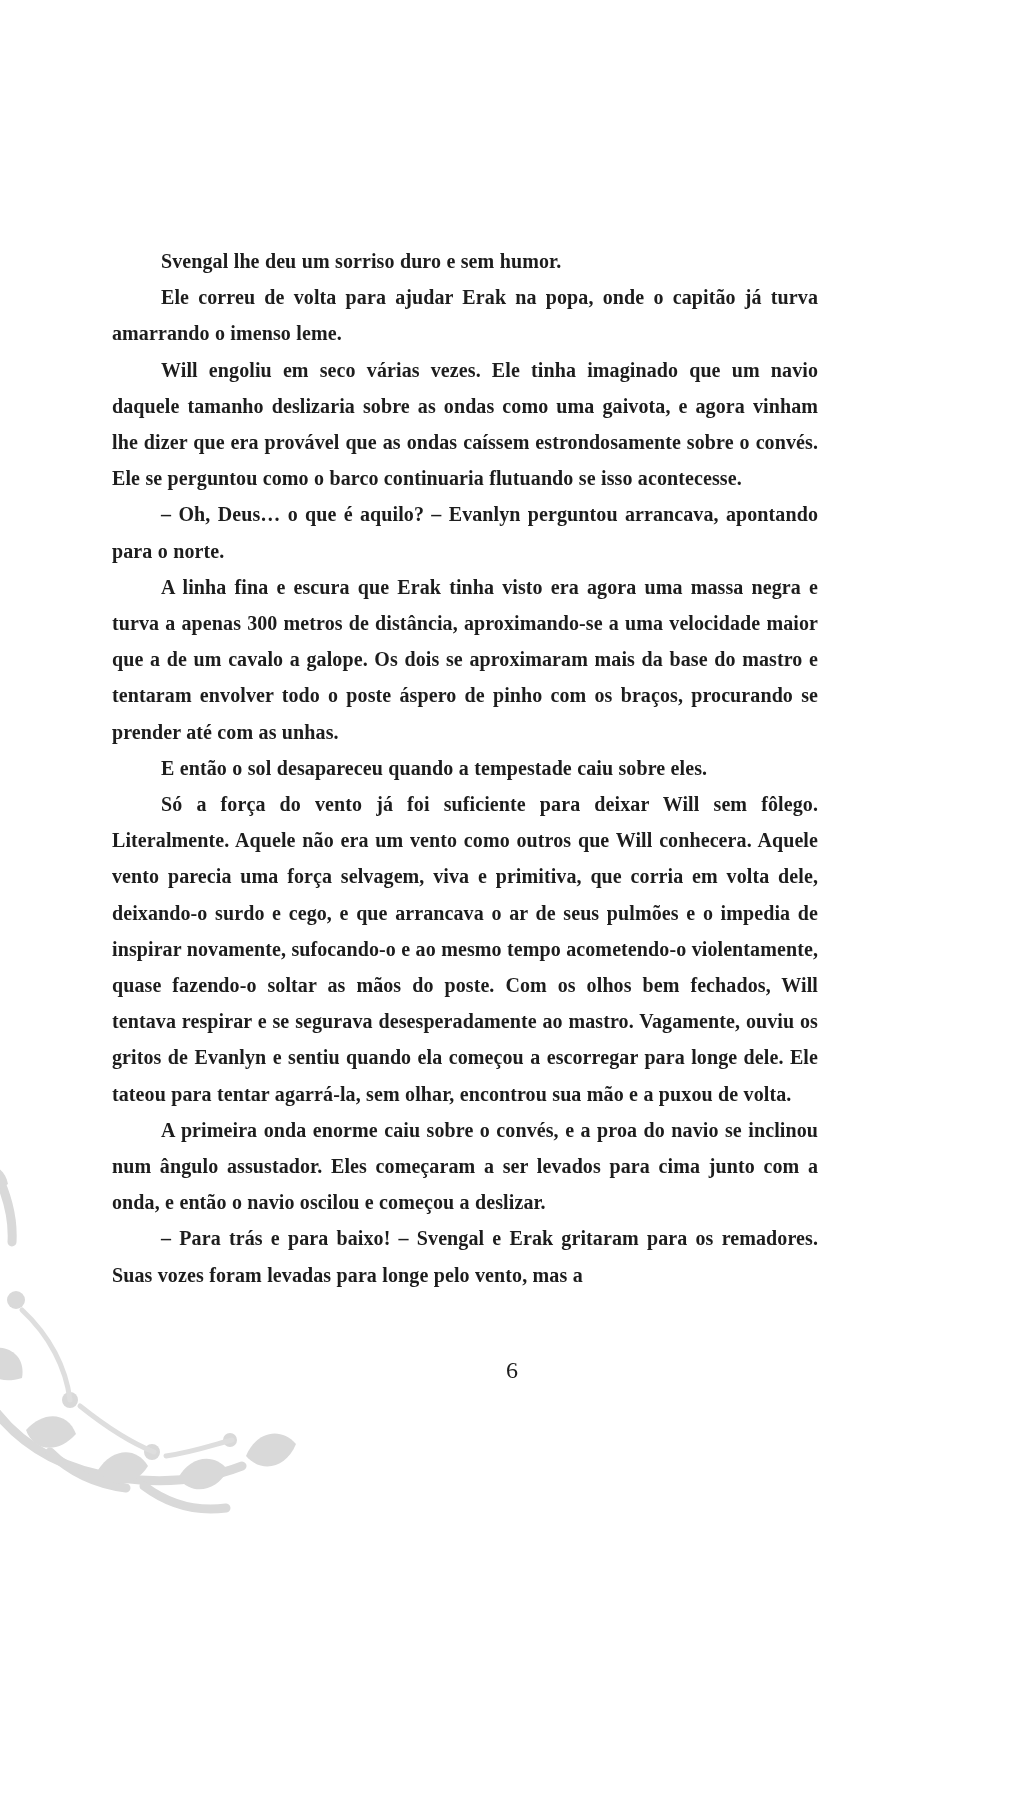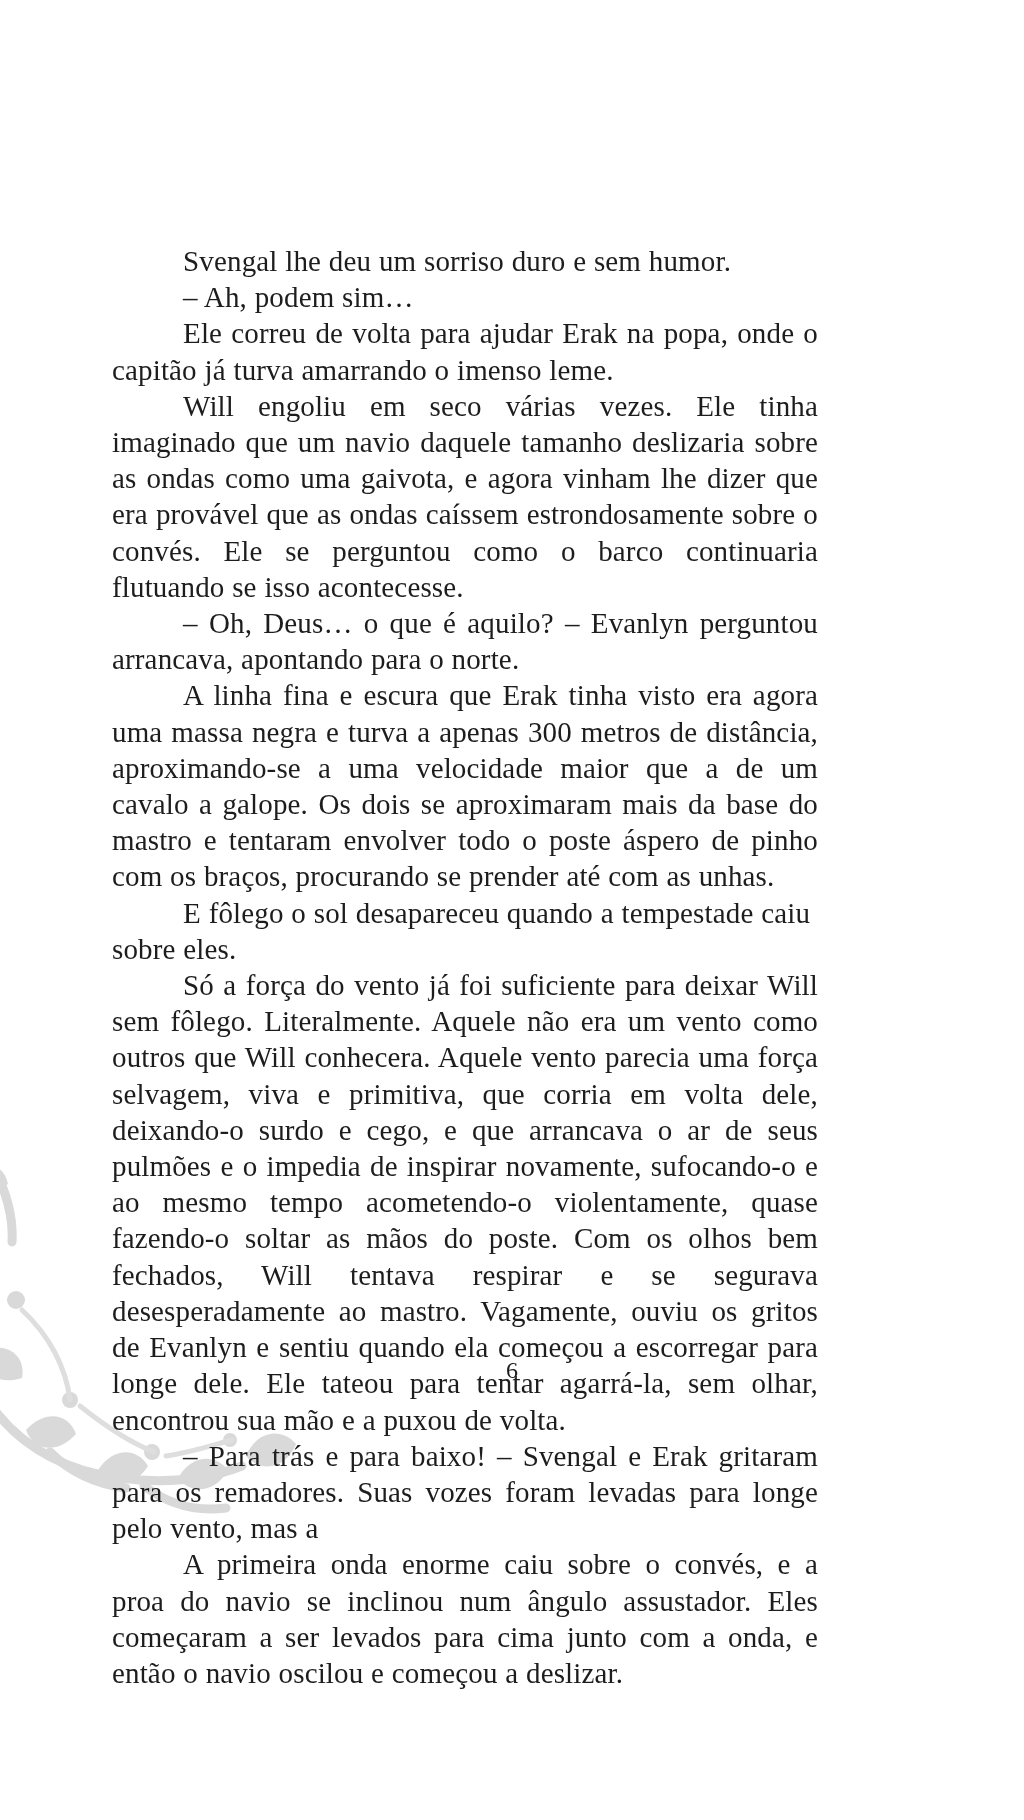--- a/index.html
+++ b/index.html
@@ -40,25 +40,26 @@
     left: 112px;
     top: 243px;
     width: 706px;
     z-index: 2;
   }
 
   p.para {
     margin: 0;
     text-align: justify;
     text-justify: inter-word;
-    font-size: 29px;
+    font-size: 20px;
     line-height: 36.2px;
     text-indent: 2.45em;
     letter-spacing: 0.005em;
     word-spacing: 0.012em;
+    font-weight: bold;
     -webkit-font-smoothing: antialiased;
   }
 
   
   p.para.short { text-align: left; }
 
   
   #folio {
     position: absolute;
     left: 0;
@@ -104,26 +105,25 @@
         <path d="M92 210 C 120 236, 136 268, 140 300"></path>
         <path d="M150 306 C 180 330, 204 344, 224 352"></path>
         <path d="M236 356 C 264 352, 286 344, 302 340"></path>
         <path d="M20 62 C 44 96, 58 132, 60 166"></path>
       </g>
     </svg>
   </div>
 
   <div id="textblock">
     <p class="para short">Svengal lhe deu um sorriso duro e sem humor.</p>
-    <p class="para short">– Ah, podem sim…</p>
     <p class="para">Ele correu de volta para ajudar Erak na popa, onde o capitão já turva amarrando o imenso leme.</p>
     <p class="para">Will engoliu em seco várias vezes. Ele tinha imaginado que um navio daquele tamanho deslizaria sobre as ondas como uma gaivota, e agora vinham lhe dizer que era provável que as ondas caíssem estrondosamente sobre o convés. Ele se perguntou como o barco continuaria flutuando se isso acontecesse.</p>
     <p class="para">– Oh, Deus… o que é aquilo? – Evanlyn perguntou arrancava, apontando para o norte.</p>
     <p class="para">A linha fina e escura que Erak tinha visto era agora uma massa negra e turva a apenas 300 metros de distância, aproximando-se a uma velocidade maior que a de um cavalo a galope. Os dois se aproximaram mais da base do mastro e tentaram envolver todo o poste áspero de pinho com os braços, procurando se prender até com as unhas.</p>
-    <p class="para short">E fôlego o sol desapareceu quando a tempestade caiu sobre eles.</p>
+    <p class="para short">E então o sol desapareceu quando a tempestade caiu sobre eles.</p>
     <p class="para">Só a força do vento já foi suficiente para deixar Will sem fôlego. Literalmente. Aquele não era um vento como outros que Will  conhecera. Aquele vento parecia uma força selvagem, viva e primitiva, que corria em volta dele, deixando-o surdo e cego, e que arrancava o ar de seus pulmões e o impedia de inspirar novamente, sufocando-o e ao mesmo tempo acometendo-o violentamente, quase fazendo-o soltar as mãos do poste. Com os olhos bem fechados, Will tentava respirar e se segurava desesperadamente ao mastro. Vagamente, ouviu os gritos de Evanlyn e sentiu quando ela começou a escorregar para longe dele. Ele tateou para tentar agarrá-la, sem olhar, encontrou sua mão e a puxou de volta.</p>
+    <p class="para">A primeira onda enorme caiu sobre o convés, e a proa do navio se inclinou num ângulo assustador. Eles começaram a ser levados para cima junto com a onda, e então o navio oscilou e começou a deslizar.</p>
     <p class="para">– Para trás e para baixo! – Svengal e Erak gritaram para os remadores. Suas vozes foram levadas para longe pelo vento, mas a</p>
-    <p class="para">A primeira onda enorme caiu sobre o convés, e a proa do navio se inclinou num ângulo assustador. Eles começaram a ser levados para cima junto com a onda, e então o navio oscilou e começou a deslizar.</p>
   </div>
 
   <div id="folio">6</div>
 
 </div>
 
 </body></html>

